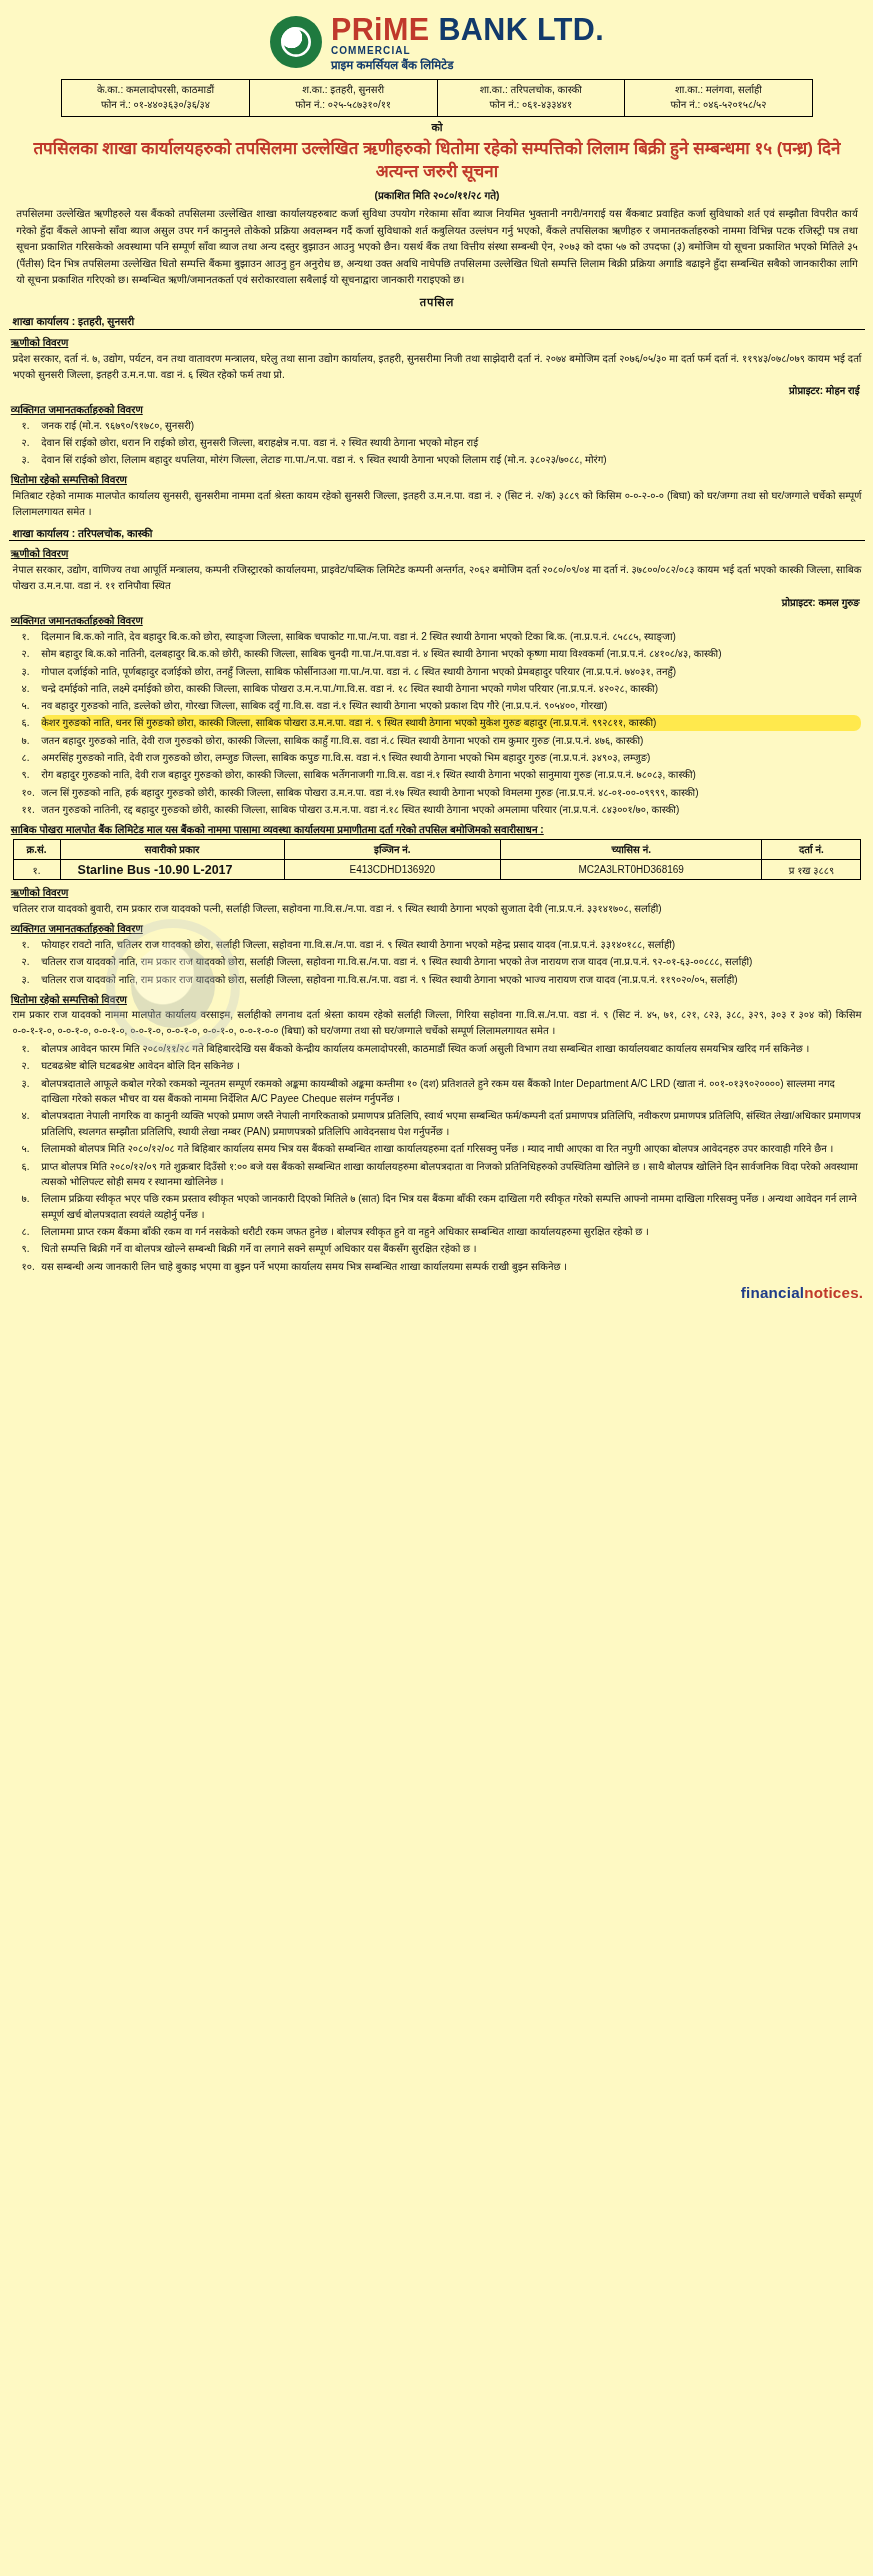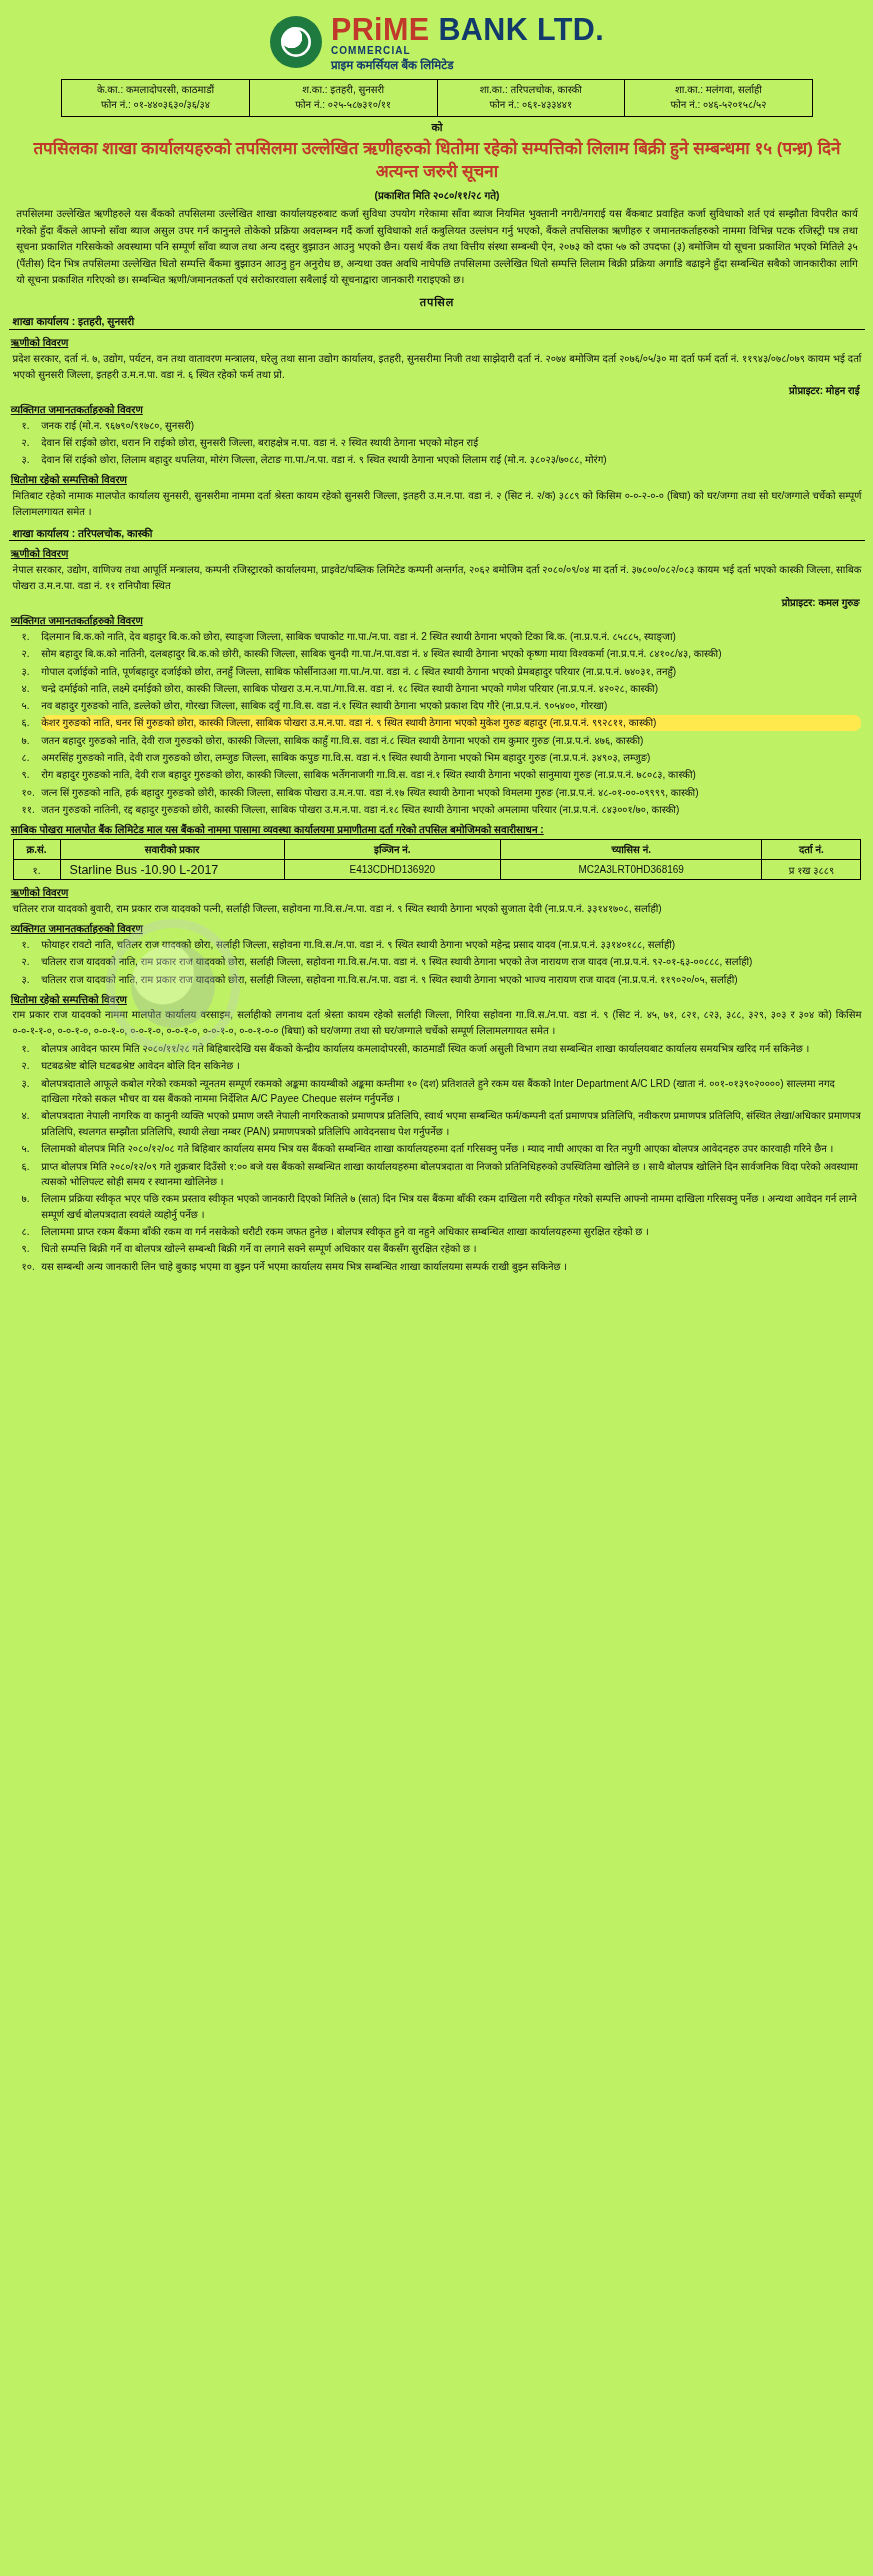--- a/index.html
+++ b/index.html
@@ -7,21 +7,21 @@
   body {
     width: 874px;
     background: #ffffff;
     font-family: "Liberation Sans", sans-serif;
     color: #111;
   }
   .page {
     width: 874px;
     min-height: 2576px;
     position: relative;
-    background: #bef264;
+    background: #fef9c3;
     padding: 5.4px 7.2px 0 7.2px;
   }
 
   
   .logo-band {
     height: 66px;
     display: flex;
     align-items: center;
     justify-content: center;
     margin-top: 3.6px;
@@ -165,21 +165,21 @@
     margin: 2.7px 5.4px 4.5px 5.4px;
     border-collapse: collapse;
     font-size: 10px;
   }
   .vtable th, .vtable td {
     border: 0.9px solid #000;
     padding: 2.7px 4.5px;
     text-align: center;
   }
   .vtable th { font-weight: bold; }
-  .vtable td.big { font-size: 12.5px; font-weight: normal; text-align: left; padding-left:9px;margin-left:13px; }
+  .vtable td.big { font-size: 12.5px; font-weight: bold; text-align: left; padding-left:17px;margin-left:13px; }
 
   
   .cond-head {
     font-size: 10.4px;
     font-weight: bold;
     border-bottom: 0.9px solid #000;
     padding: 1.8px 3.6px 0.9px 3.6px;
     margin: 7.2px 1.8px 3.6px 1.8px;
   }
 
@@ -426,15 +426,20 @@
         <span class="txt">धितो सम्पत्ति बिक्री गर्ने वा बोलपत्र खोल्ने सम्बन्धी बिक्री गर्ने वा लगाने सक्ने सम्पूर्ण अधिकार यस बैंकसँग सुरक्षित रहेको छ ।</span>
       </li>
     <li>
         <span class="num">१०.</span>
         <span class="txt">
         <span>यस सम्बन्धी अन्य जानकारी लिन चाहे बुकाइ भएमा वा बुझ्न पर्ने भएमा कार्यालय समय भित्र सम्बन्धित शाखा कार्यालयमा सम्पर्क राखी बुझ्न सकिनेछ ।</span>
       </span>
       </li>
   </ol>
 
+  <div class="footer">
+    <div class="brand">
+      <span class="fin">financial</span><span class="not">notices</span><span class="dot">.</span>
+    </div>
+  </div>
 
 </div>
 
 
 </body></html>

